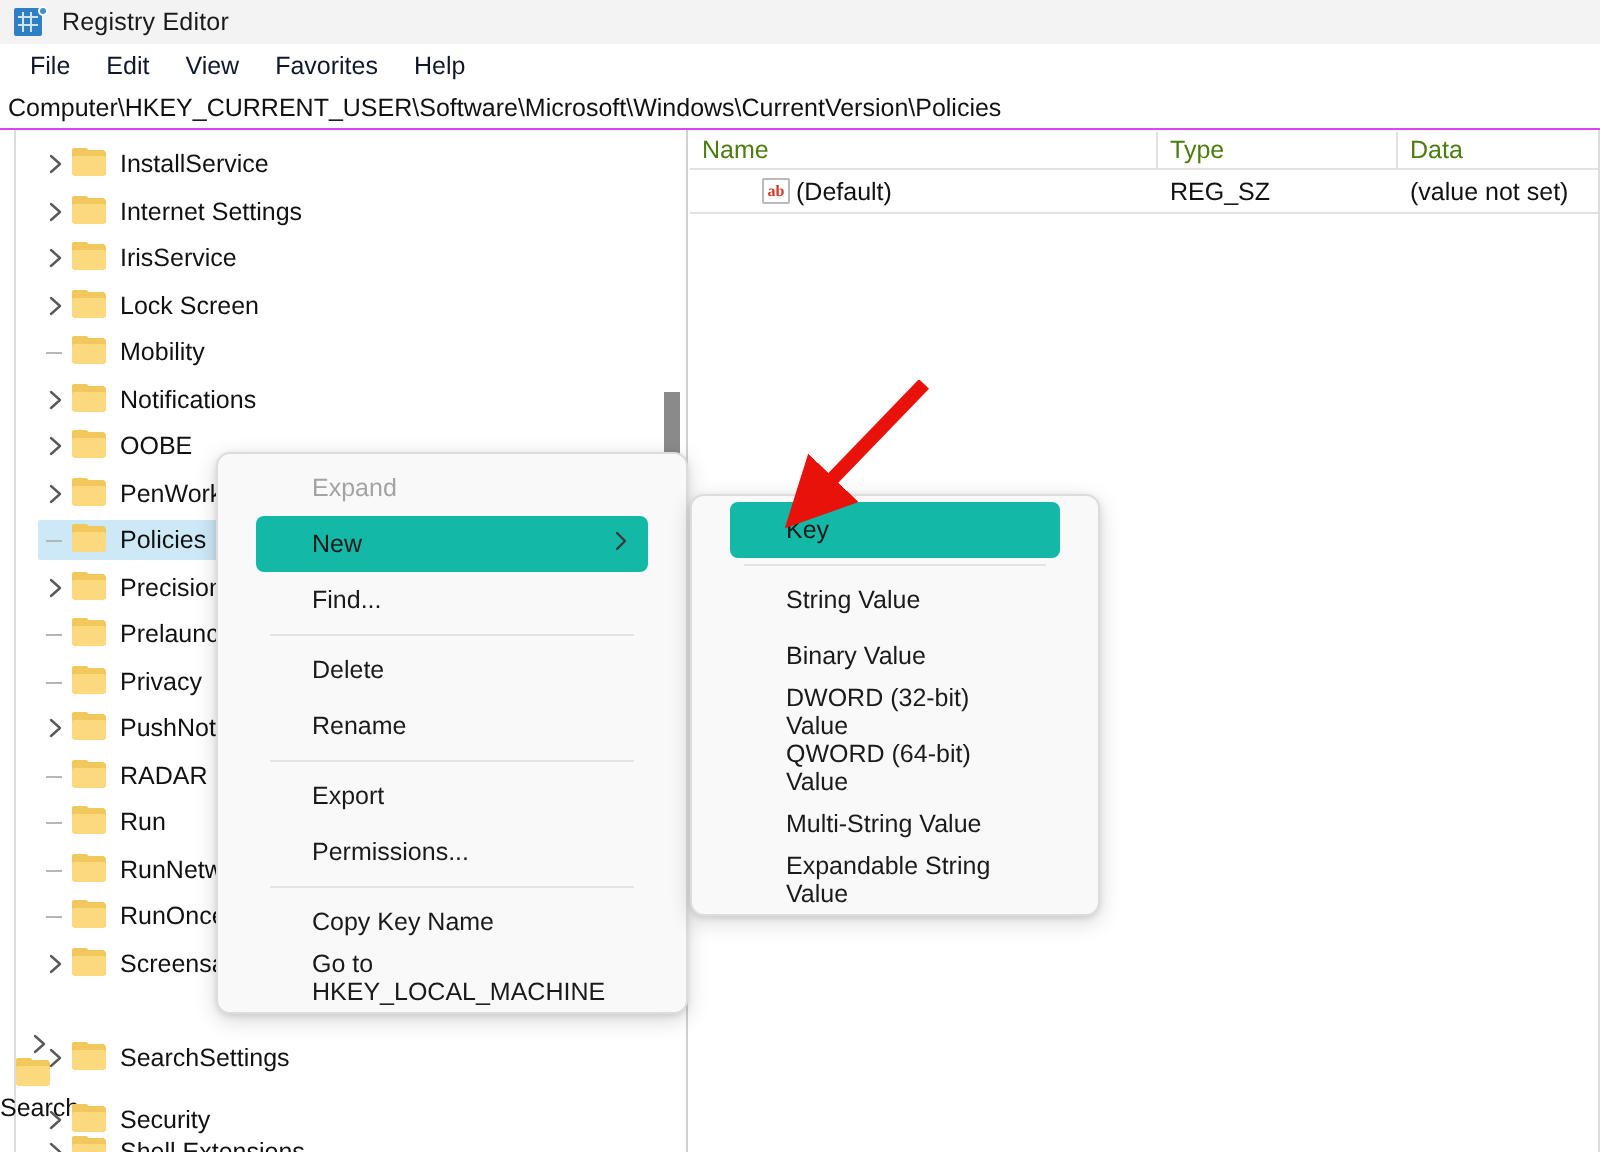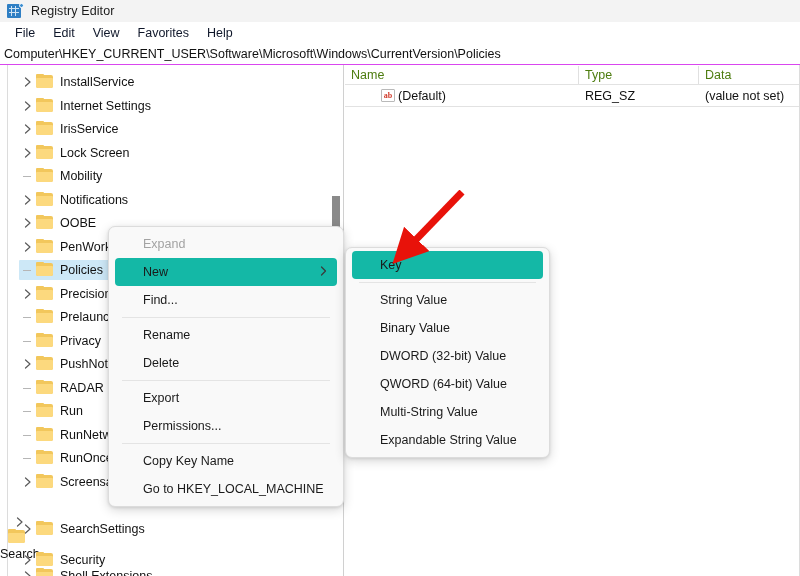--- a/index.html
+++ b/index.html
@@ -251,21 +251,21 @@
     background: #dcdcdc;
   }
 
   
   .ctx-menu {
     position: absolute;
     background: #f9f9f9;
     border: 1px solid #dcdcdc;
     border-radius: 7px;
     box-shadow: 0 3px 11px rgba(0,0,0,0.16), 0 1px 3px rgba(0,0,0,0.10);
-    padding: 3px 3px;
+    padding: 3px 16px;
     z-index: 40;
   }
   #ctx-main { left: 108px; top: 226px; width: 236px; }
   #ctx-sub  { left: 345px; top: 247px; width: 205px; }
 
   .ctx-item {
     position: relative;
     height: 28px;
     display: flex; align-items: center;
     padding-left: 28px; padding-right: 12px;
@@ -643,24 +643,24 @@
         <span>New</span>
         <span class="ctx-arrow"><svg width="7" height="10" viewBox="0 0 7 10">
             <path d="M1.5 1 L5.5 5 L1.5 9" fill="none" stroke="#3a3a3a" stroke-width="1.2" stroke-linecap="round" stroke-linejoin="round"></path>
           </svg></span>
       </div>
       <div class="ctx-item">
         <span>Find...</span>
       </div>
       <div class="ctx-sep"></div>
       <div class="ctx-item">
+        <span>Delete</span>
+      </div>
+      <div class="ctx-item">
         <span>Rename</span>
-      </div>
-      <div class="ctx-item">
-        <span>Delete</span>
       </div>
       <div class="ctx-sep"></div>
       <div class="ctx-item">
         <span>Export</span>
       </div>
       <div class="ctx-item">
         <span>Permissions...</span>
       </div>
       <div class="ctx-sep"></div>
       <div class="ctx-item">

